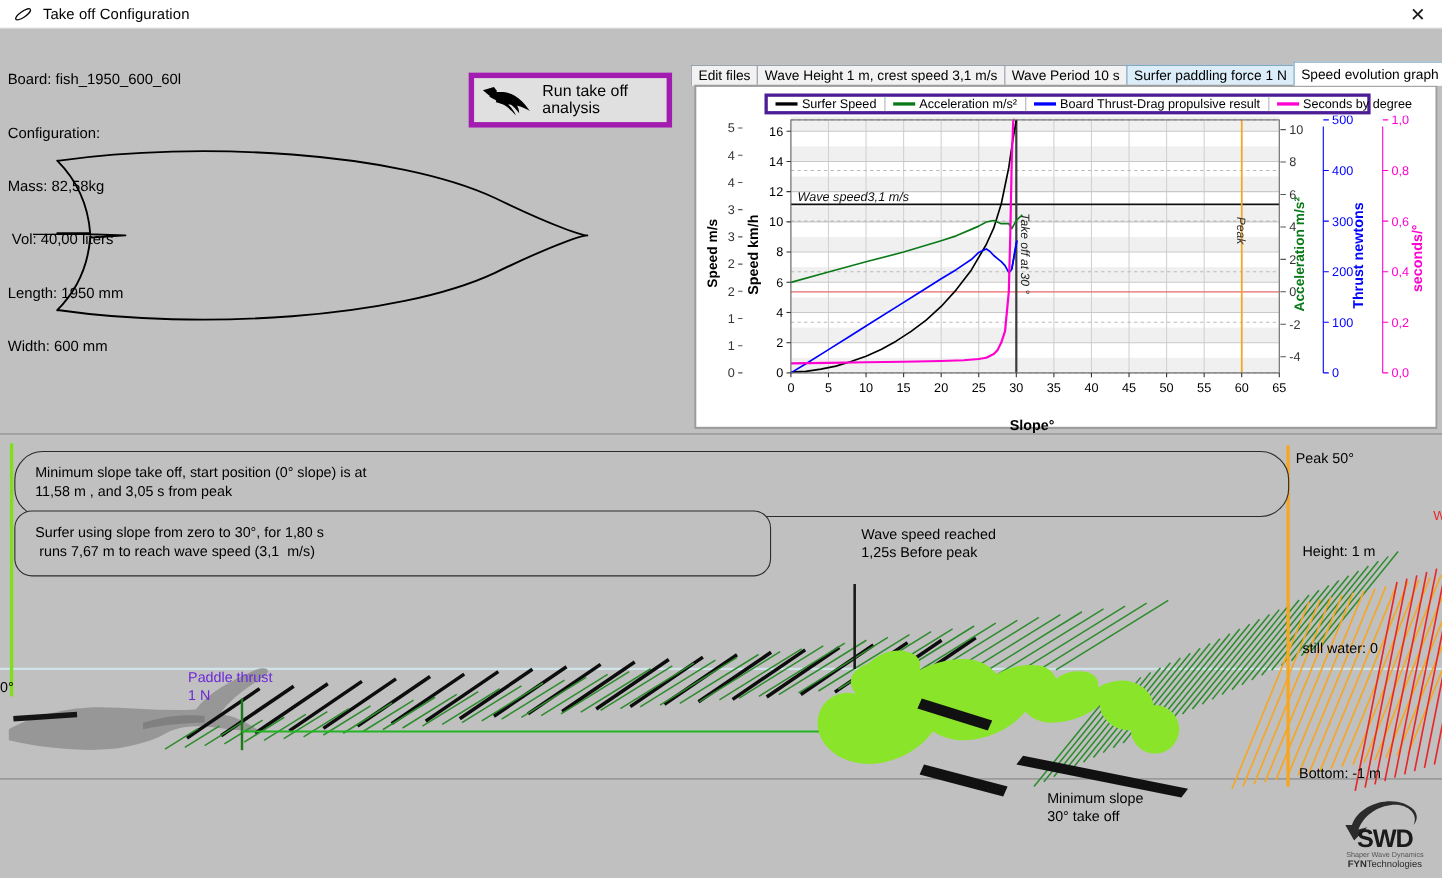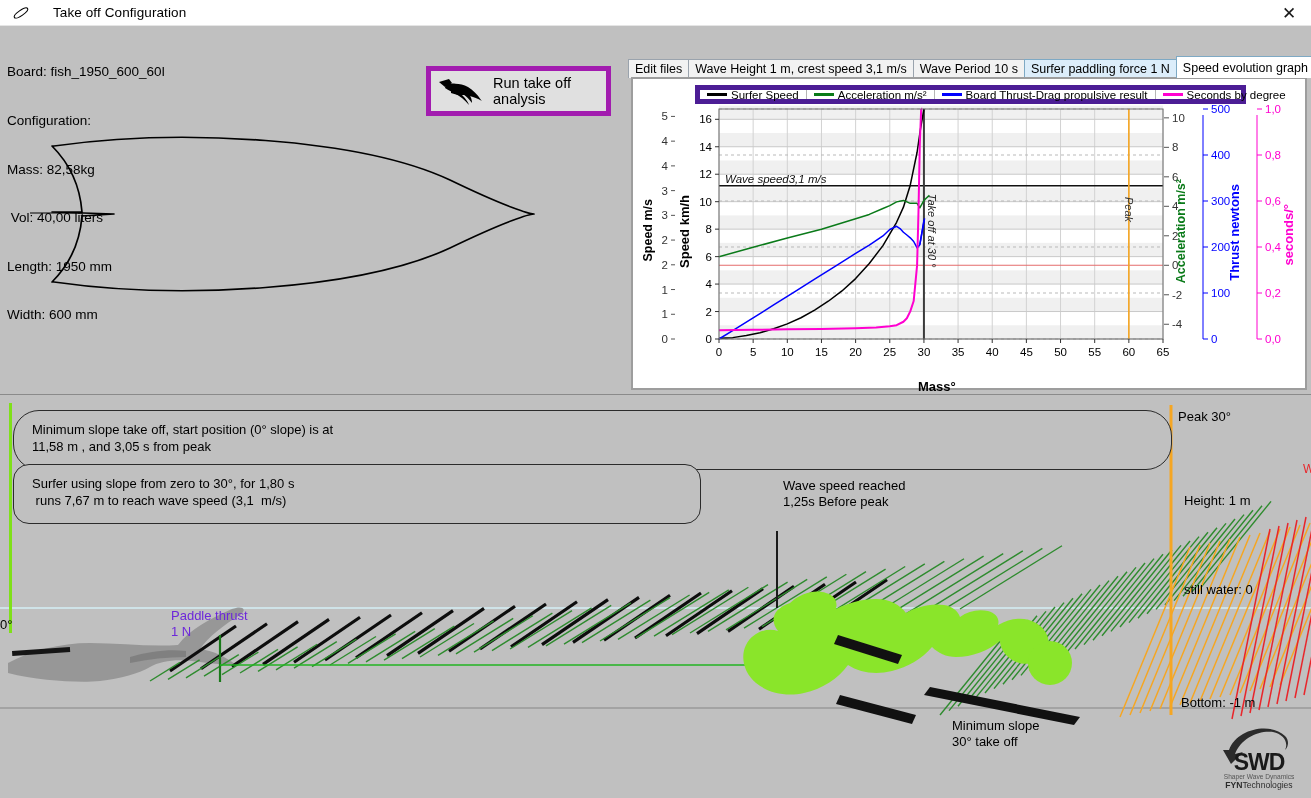--- a/index.html
+++ b/index.html
@@ -16,21 +16,21 @@
     position: absolute; left: 0; top: 0; width: 1311px; height: 26px;
     background: #ffffff;
     border-bottom: 1px solid #e5e5e5;
     display: flex; align-items: center;
   }
   #titlebar .tb-icon {
     margin-left: 12px; width: 18px; height: 18px;
     display: flex; align-items: center; justify-content: center;
   }
   #titlebar .tb-title {
-    margin-left: 23px; font-size: 13.5px; color: #000;
+    margin-left: 9px; font-size: 13.5px; color: #000;
     letter-spacing: 0.1px;
   }
   #close-btn {
     position: absolute; right: 0; top: 0; width: 44px; height: 26px;
     display: flex; align-items: center; justify-content: center;
     font-size: 17px; color: #1a1a1a; cursor: pointer; font-weight: 300;
   }
 
   
   #upper {
@@ -76,21 +76,21 @@
     background: #ffffff; height: 22px; line-height: 22px;
     border-color: #7ea9c4; position: relative; z-index: 3;
   }
   #chart-outer {
     position: absolute; left: 3px; top: 19px; width: 676px; height: 313px;
     background: #ffffff; border: 2px solid #9d9d9d;
   }
 
   #legend {
     position: absolute; left: 62px; top: 6px; width: 551px; height: 19px;
-    background: #ffffff; border: 5px solid #4c1d95;
+    background: #ffffff; border: 3px solid #4c1d95;
     display: flex; align-items: center; font-size: 11.5px; color: #000;
   }
   .leg-item {
     display: flex; align-items: center; padding: 0 7px; height: 100%;
     border-right: 1px solid #b5b5b5; white-space: nowrap;
   }
   .leg-item:last-child { border-right: none; }
   .leg-swatch { width: 20px; height: 3px; margin-right: 4px; flex: none; }
 
   .axis-title {
@@ -372,21 +372,21 @@
           <line x1="624" y1="4" x2="629" y2="4" stroke="#ff00d0" stroke-width="1"></line>
           <text x="632" y="8" font-family="Liberation Sans, sans-serif" font-size="11.5" fill="#ff00d0">1,0</text>
         </svg>
 
       <div class="axis-title" style="left:8px; top:120px; font-size:12.5px; color:#000;">Speed m/s</div>
       <div class="axis-title" style="left:44px; top:116px; font-size:13px; color:#000;">Speed km/h</div>
       <div class="axis-title" style="left:541px; top:100px; font-size:12.5px; color:#0a7a19;">Acceleration m/s²</div>
       <div class="axis-title" style="left:594px; top:105px; font-size:13px; color:#0000ff;">Thrust newtons</div>
       <div class="axis-title" style="left:648px; top:125px; font-size:13px; color:#ff00d0;">seconds/°</div>
 
-      <div style="position:absolute; left:285px; top:300px; font-size:13px; font-weight:bold; color:#000;">Mass°</div>
+      <div style="position:absolute; left:285px; top:300px; font-size:13px; font-weight:bold; color:#000;">Slope°</div>
     </div>
   </div>
 </div>
 
 <div id="lower">
 
   <svg id="scene" width="1311" height="404" viewBox="0 0 1311 404" style="position:absolute;left:0;top:0;">
       <line x1="0" y1="213" x2="1311" y2="213" stroke="#cfe3e8" stroke-width="2"></line>
       <line x1="0" y1="313" x2="1311" y2="313" stroke="#9a9a9a" stroke-width="1.5"></line>
       <path d="M8 268 C30 256 60 248 90 248 C120 248 150 252 178 250 C190 234 210 224 232 214 C242 210 248 214 240 220 C224 230 208 242 200 254 C214 256 226 262 236 270 C224 270 208 268 192 266 C176 264 160 266 150 272 C140 278 120 284 100 286 C80 288 40 286 8 278 Z" fill="#8f8f8f" opacity="0.85"></path>
@@ -533,21 +533,21 @@
   <div id="zero-deg">0°</div>
 
   <div class="infobox" id="infobox1">Minimum slope take off, start position (0° slope) is at
 11,58 m , and 3,05 s from peak</div>
   <div class="infobox" id="infobox2">Surfer using slope from zero to 30°, for 1,80 s
  runs 7,67 m to reach wave speed (3,1  m/s)</div>
 
   <div class="plain-label" style="left:783px; top:83px;">Wave speed reached
 1,25s Before peak</div>
 
-  <div class="plain-label" style="left:1178px; top:14px;">Peak 30°</div>
+  <div class="plain-label" style="left:1178px; top:14px;">Peak 50°</div>
 
   <div class="plain-label" style="left:1184px; top:98px;">Height: 1 m</div>
 
   <div class="plain-label" style="left:1184px; top:187px;">still water: 0</div>
 
   <div class="plain-label" style="left:1181px; top:300px;">Bottom: -1 m</div>
 
   <div class="plain-label" style="left:952px; top:323px;">Minimum slope
 30° take off</div>
 

